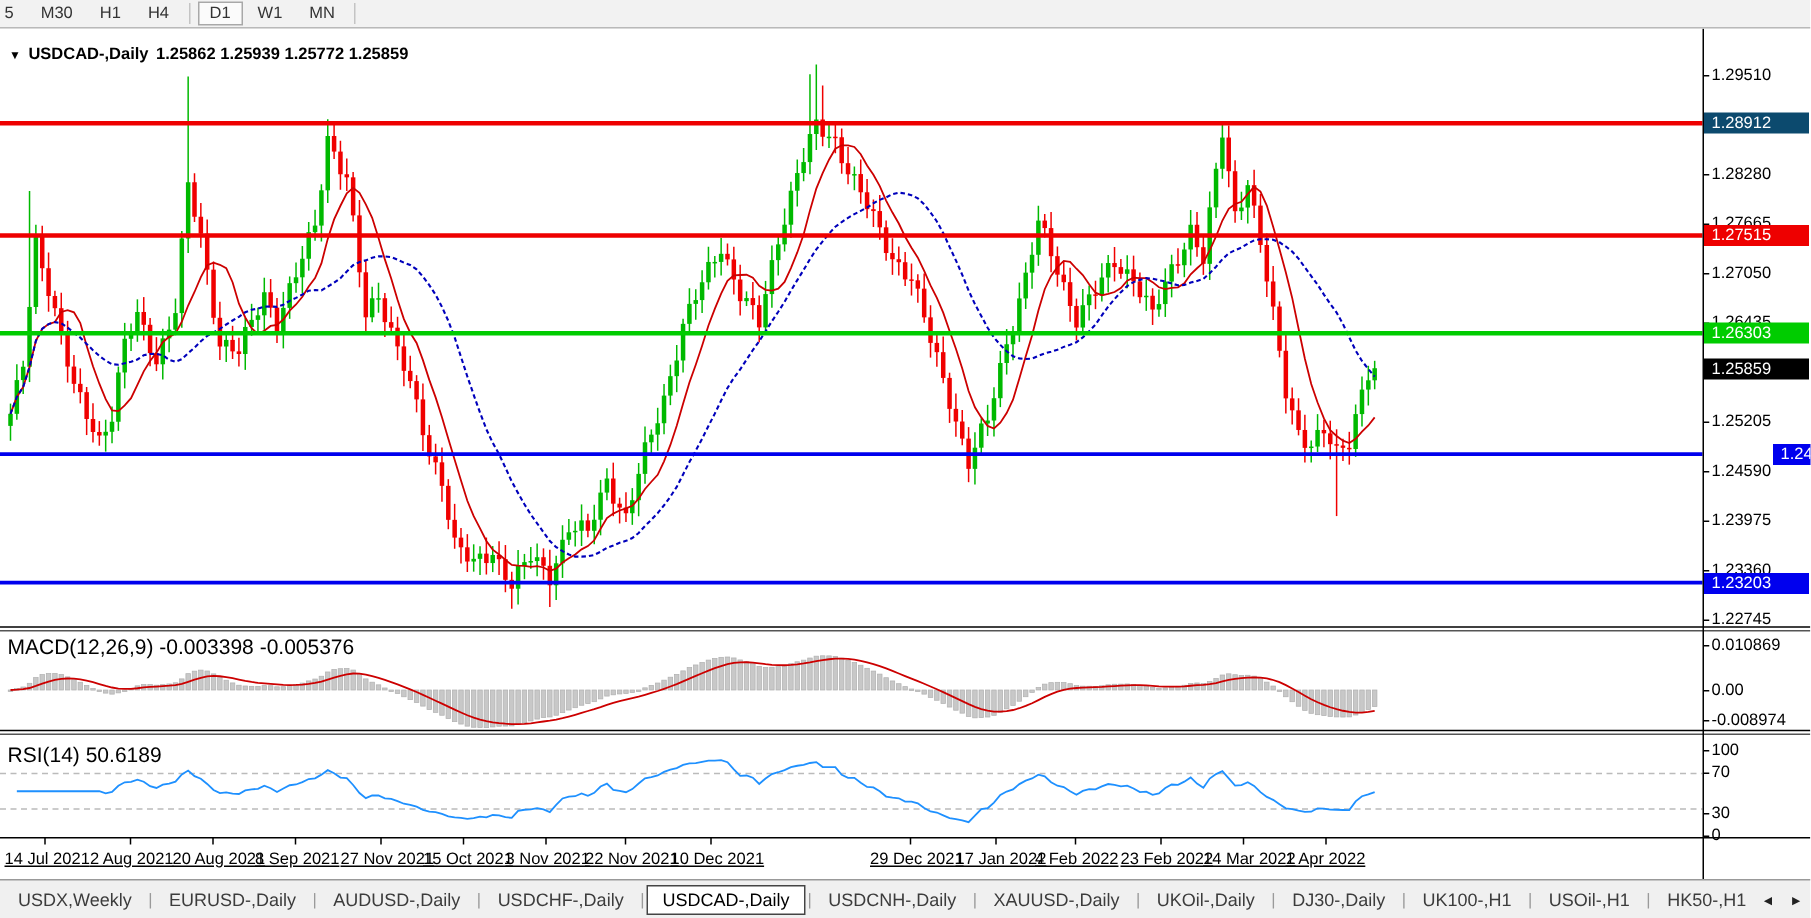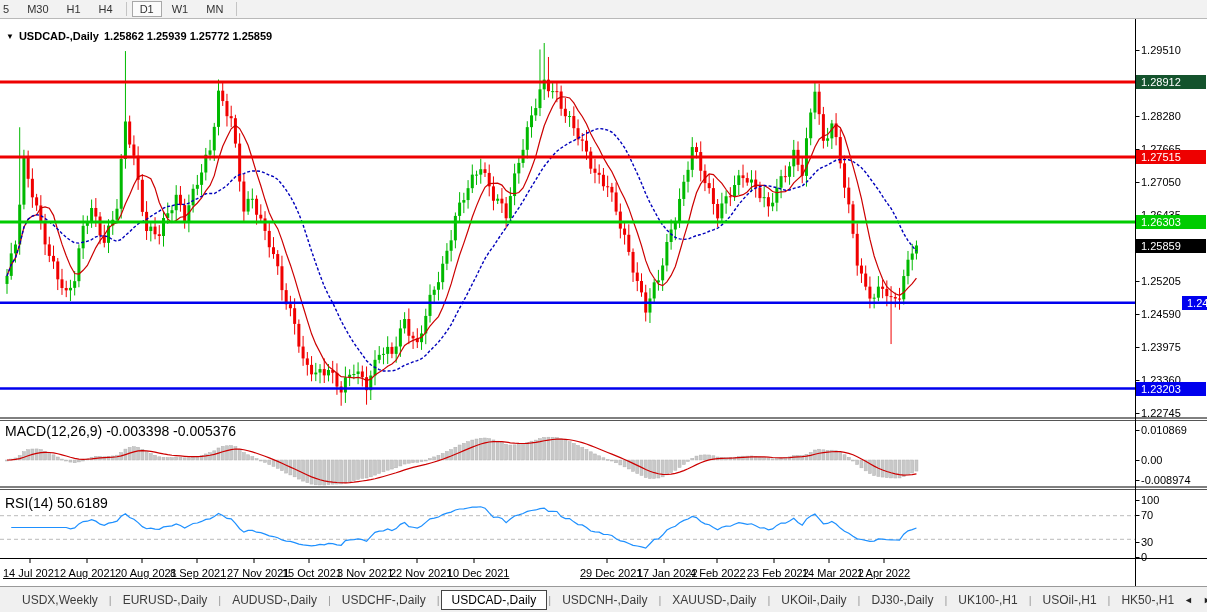--- a/index.html
+++ b/index.html
@@ -25,21 +25,21 @@
     color:#000; display:flex; align-items:center; gap:5px; }
   .chart-title .tri { font-size:8px; font-weight:normal; }
   .ind-label { position:absolute; z-index:3; font-size:14px; color:#000; }
   .axis-lab { position:absolute; z-index:3; font-size:11px; color:#000; left:1141px; white-space:nowrap; }
   .badge { position:absolute; z-index:4; left:1136px; width:70px; height:14px; color:#fff;
     font-size:11px; line-height:14px; padding-left:5px; white-space:nowrap; }
   .date-lab { position:absolute; z-index:3; font-size:11px; color:#000; top:567px; white-space:nowrap;text-decoration:underline; }
 
   
   .tabbar { position:absolute; left:0; top:586px; width:1207px; height:26px; background:#f0f0f0;
-    border-top:1px solid #999; display:flex; align-items:center; z-index:5; padding-left:12px; }
+    border-top:1px solid #999; display:flex; align-items:center; z-index:5; padding-left:2px; }
   .tab { font-size:12px; color:#3c3c3c; padding:2px 10px; white-space:nowrap; cursor:default; }
   .tab.active { background:#fff; border:1px solid #444; color:#000; }
   .tab-sep { color:#9a9a9a; font-size:11px; margin:0 1px; }
   .tab-nav { margin-left:auto; display:flex; gap:10px; padding-right:8px; }
   .tab-arrow { font-size:9px; color:#222; cursor:default; }
 </style>
 </head>
 <body>
 
 <div class="app">
@@ -785,21 +785,21 @@
       <div class="axis-lab" style="top: 44px;">1.29510</div>
       <div class="axis-lab" style="top: 110px;">1.28280</div>
       <div class="axis-lab" style="top: 143px;">1.27665</div>
       <div class="axis-lab" style="top: 176px;">1.27050</div>
       <div class="axis-lab" style="top: 209px;">1.26435</div>
       <div class="axis-lab" style="top: 275px;">1.25205</div>
       <div class="axis-lab" style="top: 308px;">1.24590</div>
       <div class="axis-lab" style="top: 341px;">1.23975</div>
       <div class="axis-lab" style="top: 374px;">1.23360</div>
       <div class="axis-lab" style="top: 407px;">1.22745</div>
-      <div class="badge" style="top: 75px; background: #14532d;">1.28912</div>
+      <div class="badge" style="top: 75px; background: #0c4a6e;">1.28912</div>
       <div class="badge" style="top: 150px; background: rgb(238, 0, 0);">1.27515</div>
       <div class="badge" style="top: 215px; background: rgb(0, 204, 0);">1.26303</div>
       <div class="badge" style="top: 239px; background: rgb(0, 0, 0);">1.25859</div>
       <div class="badge" style="top: 296px; background: rgb(0, 0, 238); margin-left: 46px;">1.24800</div>
       <div class="badge" style="top: 382px; background: rgb(0, 0, 238);">1.23203</div>
       <div class="axis-lab" style="top: 424px;">0.010869</div>
       <div class="axis-lab" style="top: 454px;">0.00</div>
       <div class="axis-lab" style="top: 474px;">-0.008974</div>
       <div class="axis-lab" style="top: 494px;">100</div>
       <div class="axis-lab" style="top: 509px;">70</div>

